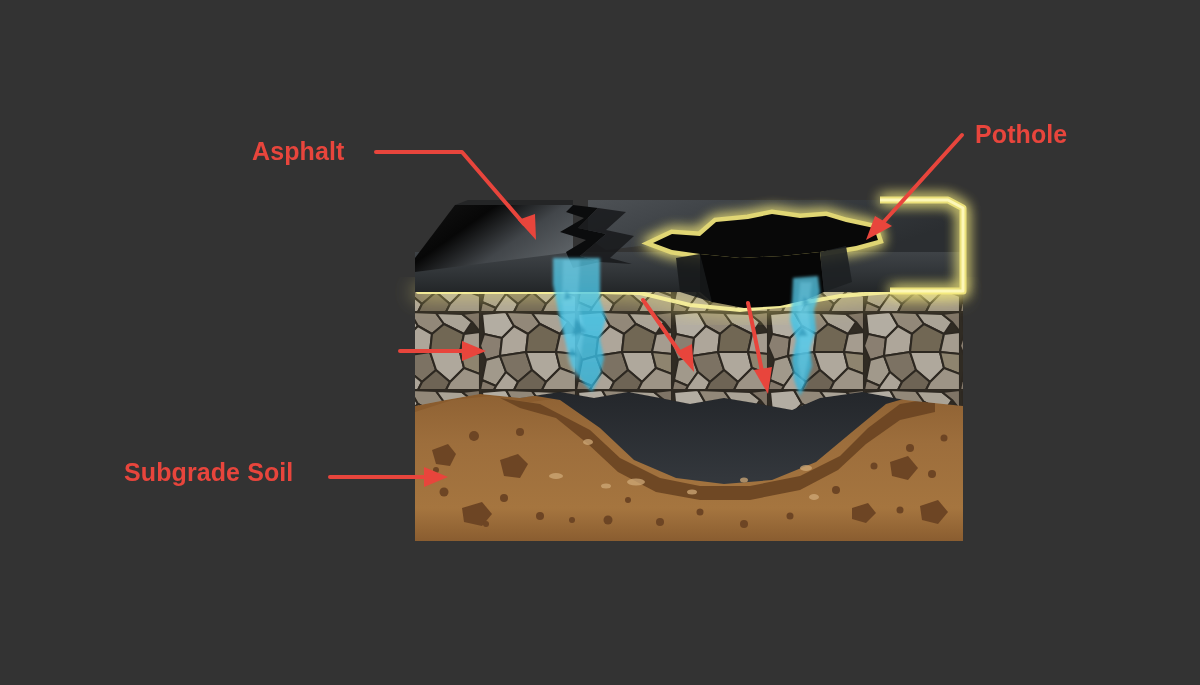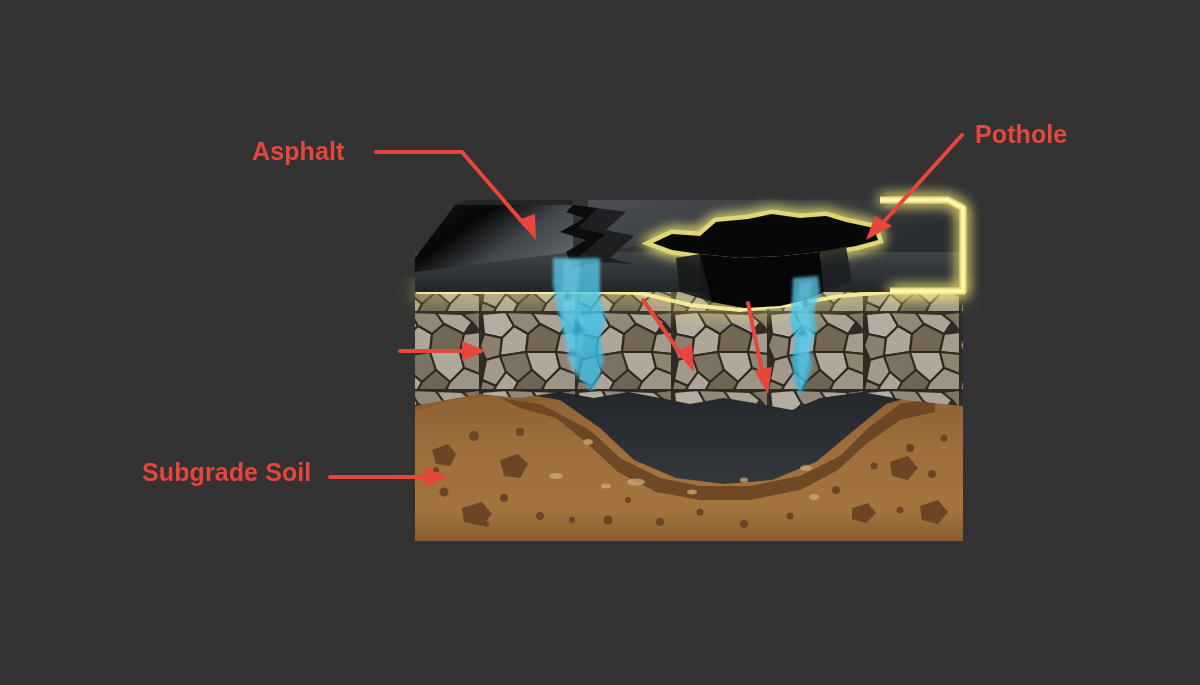--- a/index.html
+++ b/index.html
@@ -35,21 +35,21 @@
     font-weight: bold;
     font-size: 25px;
     letter-spacing: 0.1px;
     white-space: nowrap;
     line-height: 1;
     user-select: none;
   }
   #label-asphalt   { left: 252px; top: 139px; }
   #label-pothole   { left: 975px; top: 122px; }
   #label-base-rock { left: 93px;  top: 335px; }
-  #label-subgrade  { left: 142px; top: 460px; }
+  #label-subgrade  { left: 124px; top: 460px; }
 </style>
 </head>
 <body>
 
 <div id="stage">
 
   <svg id="diagram-svg" viewBox="0 0 1200 685">
     <defs>
 
       <linearGradient id="gAsphaltTop" x1="0" y1="0" x2="1" y2="0.6">

